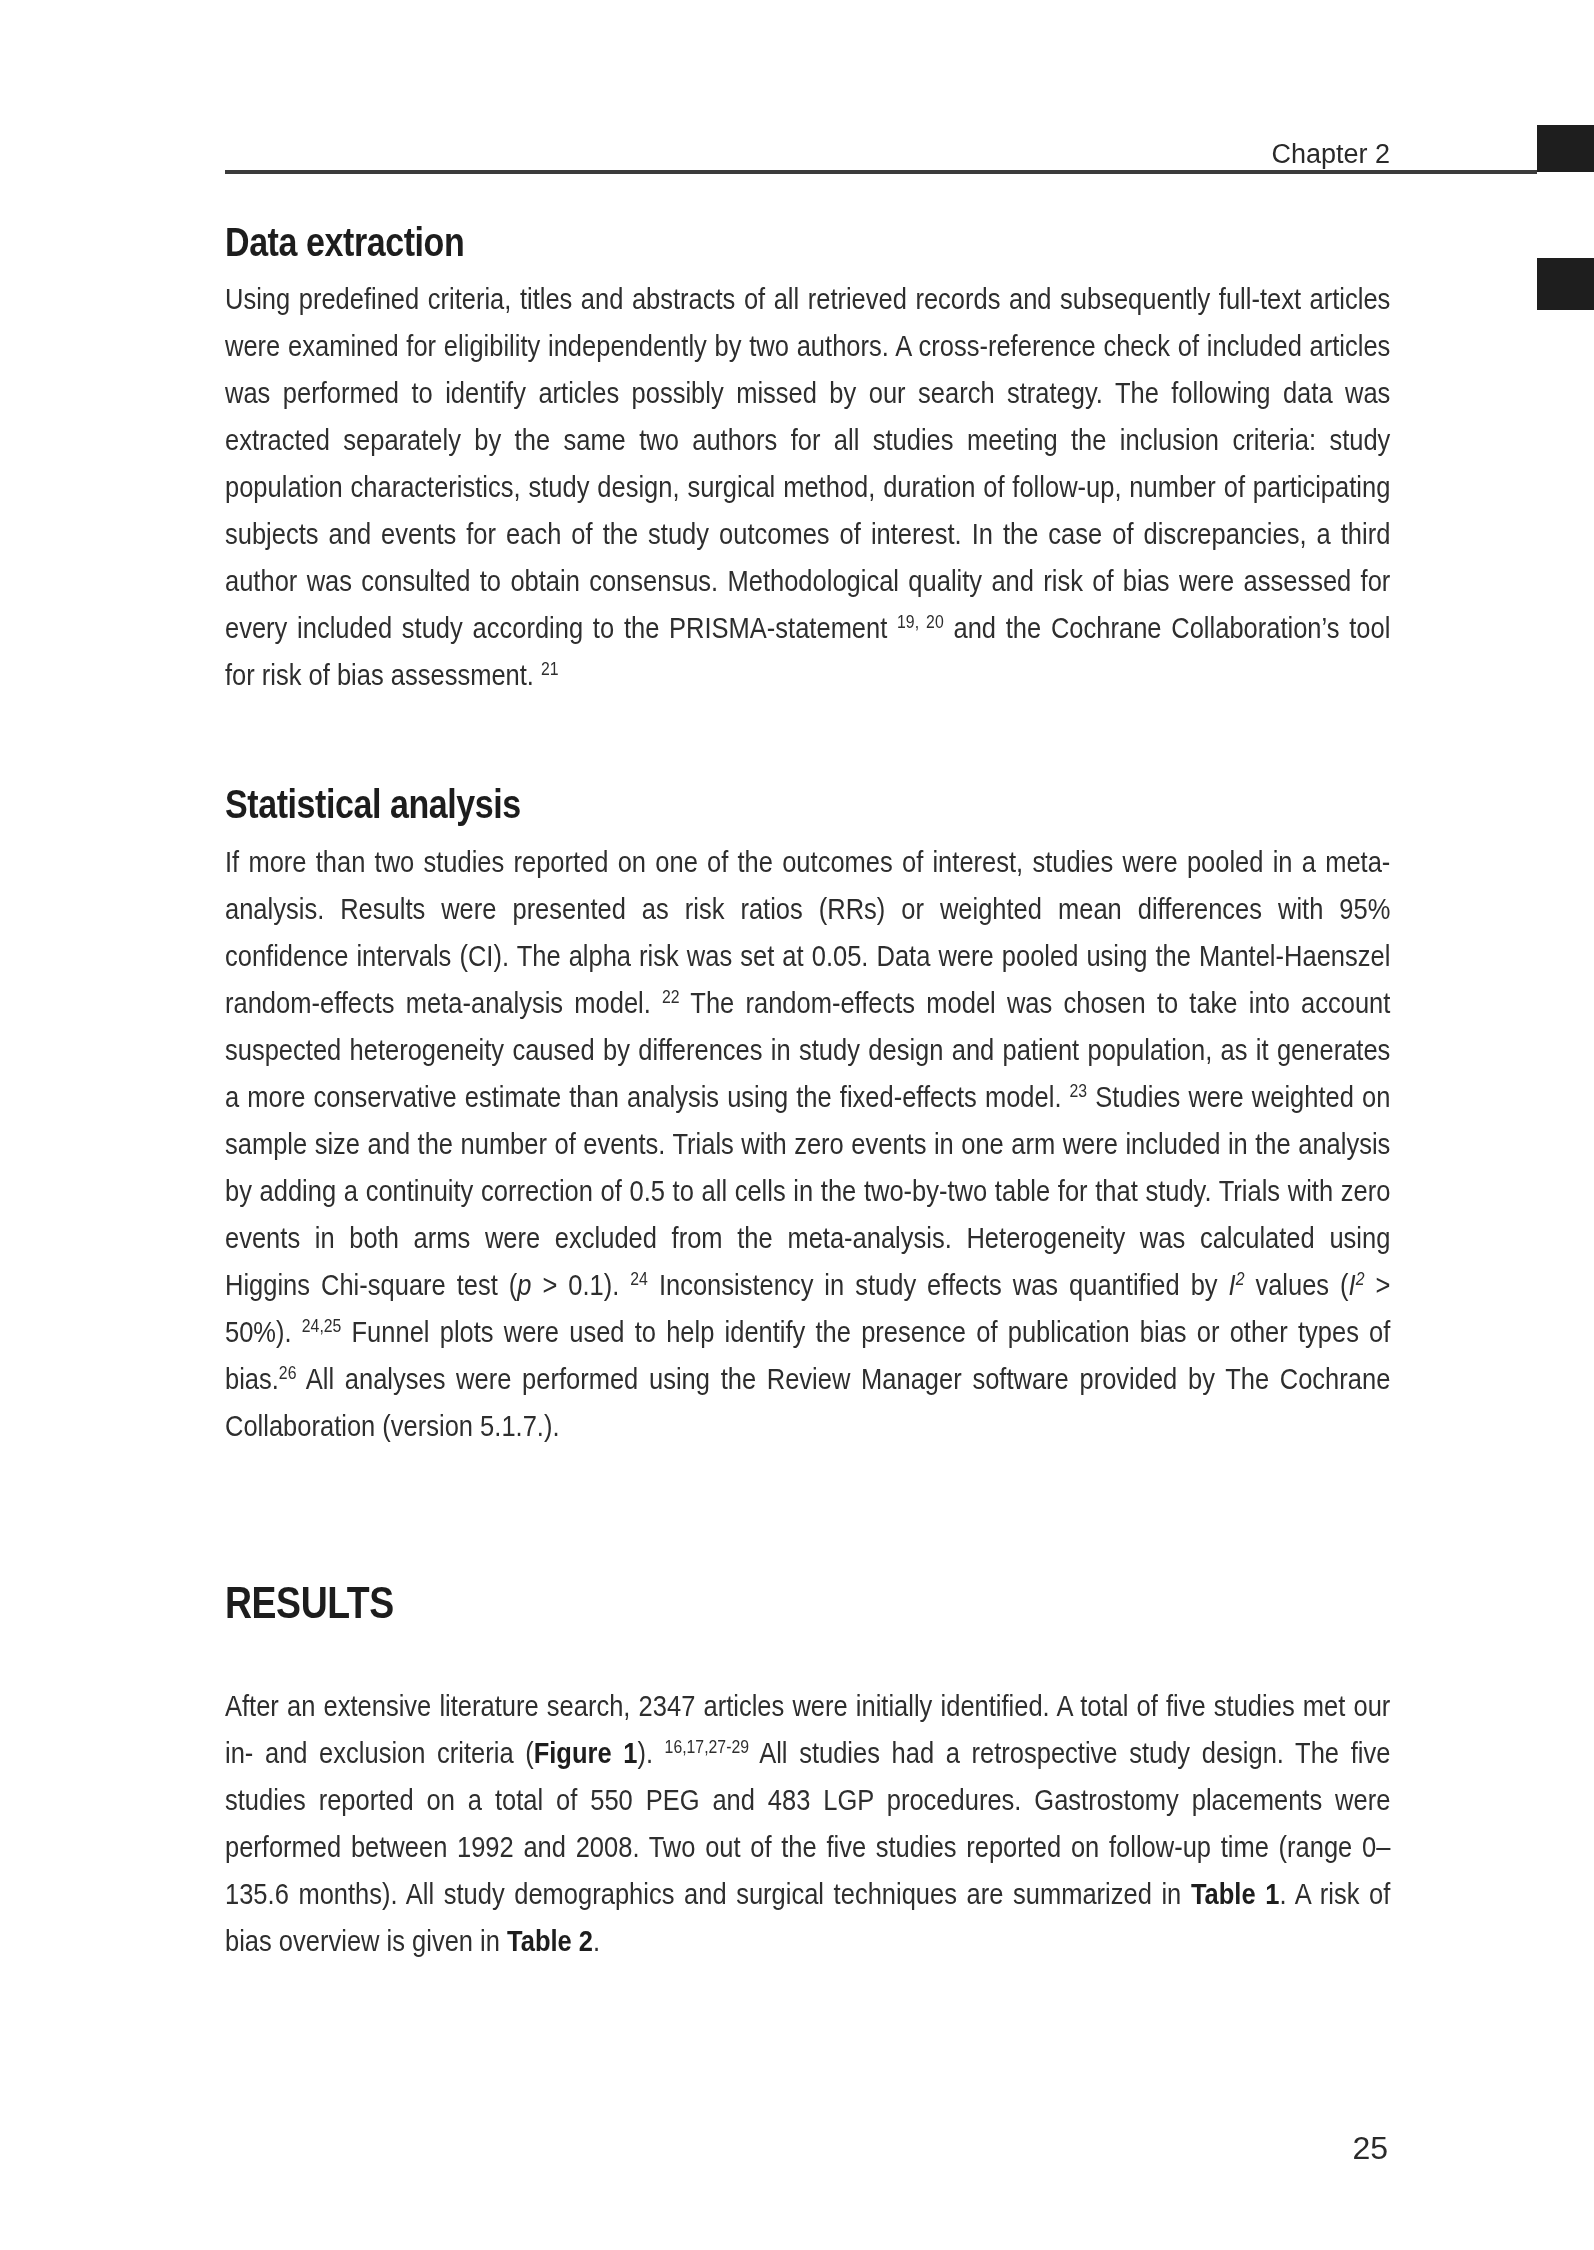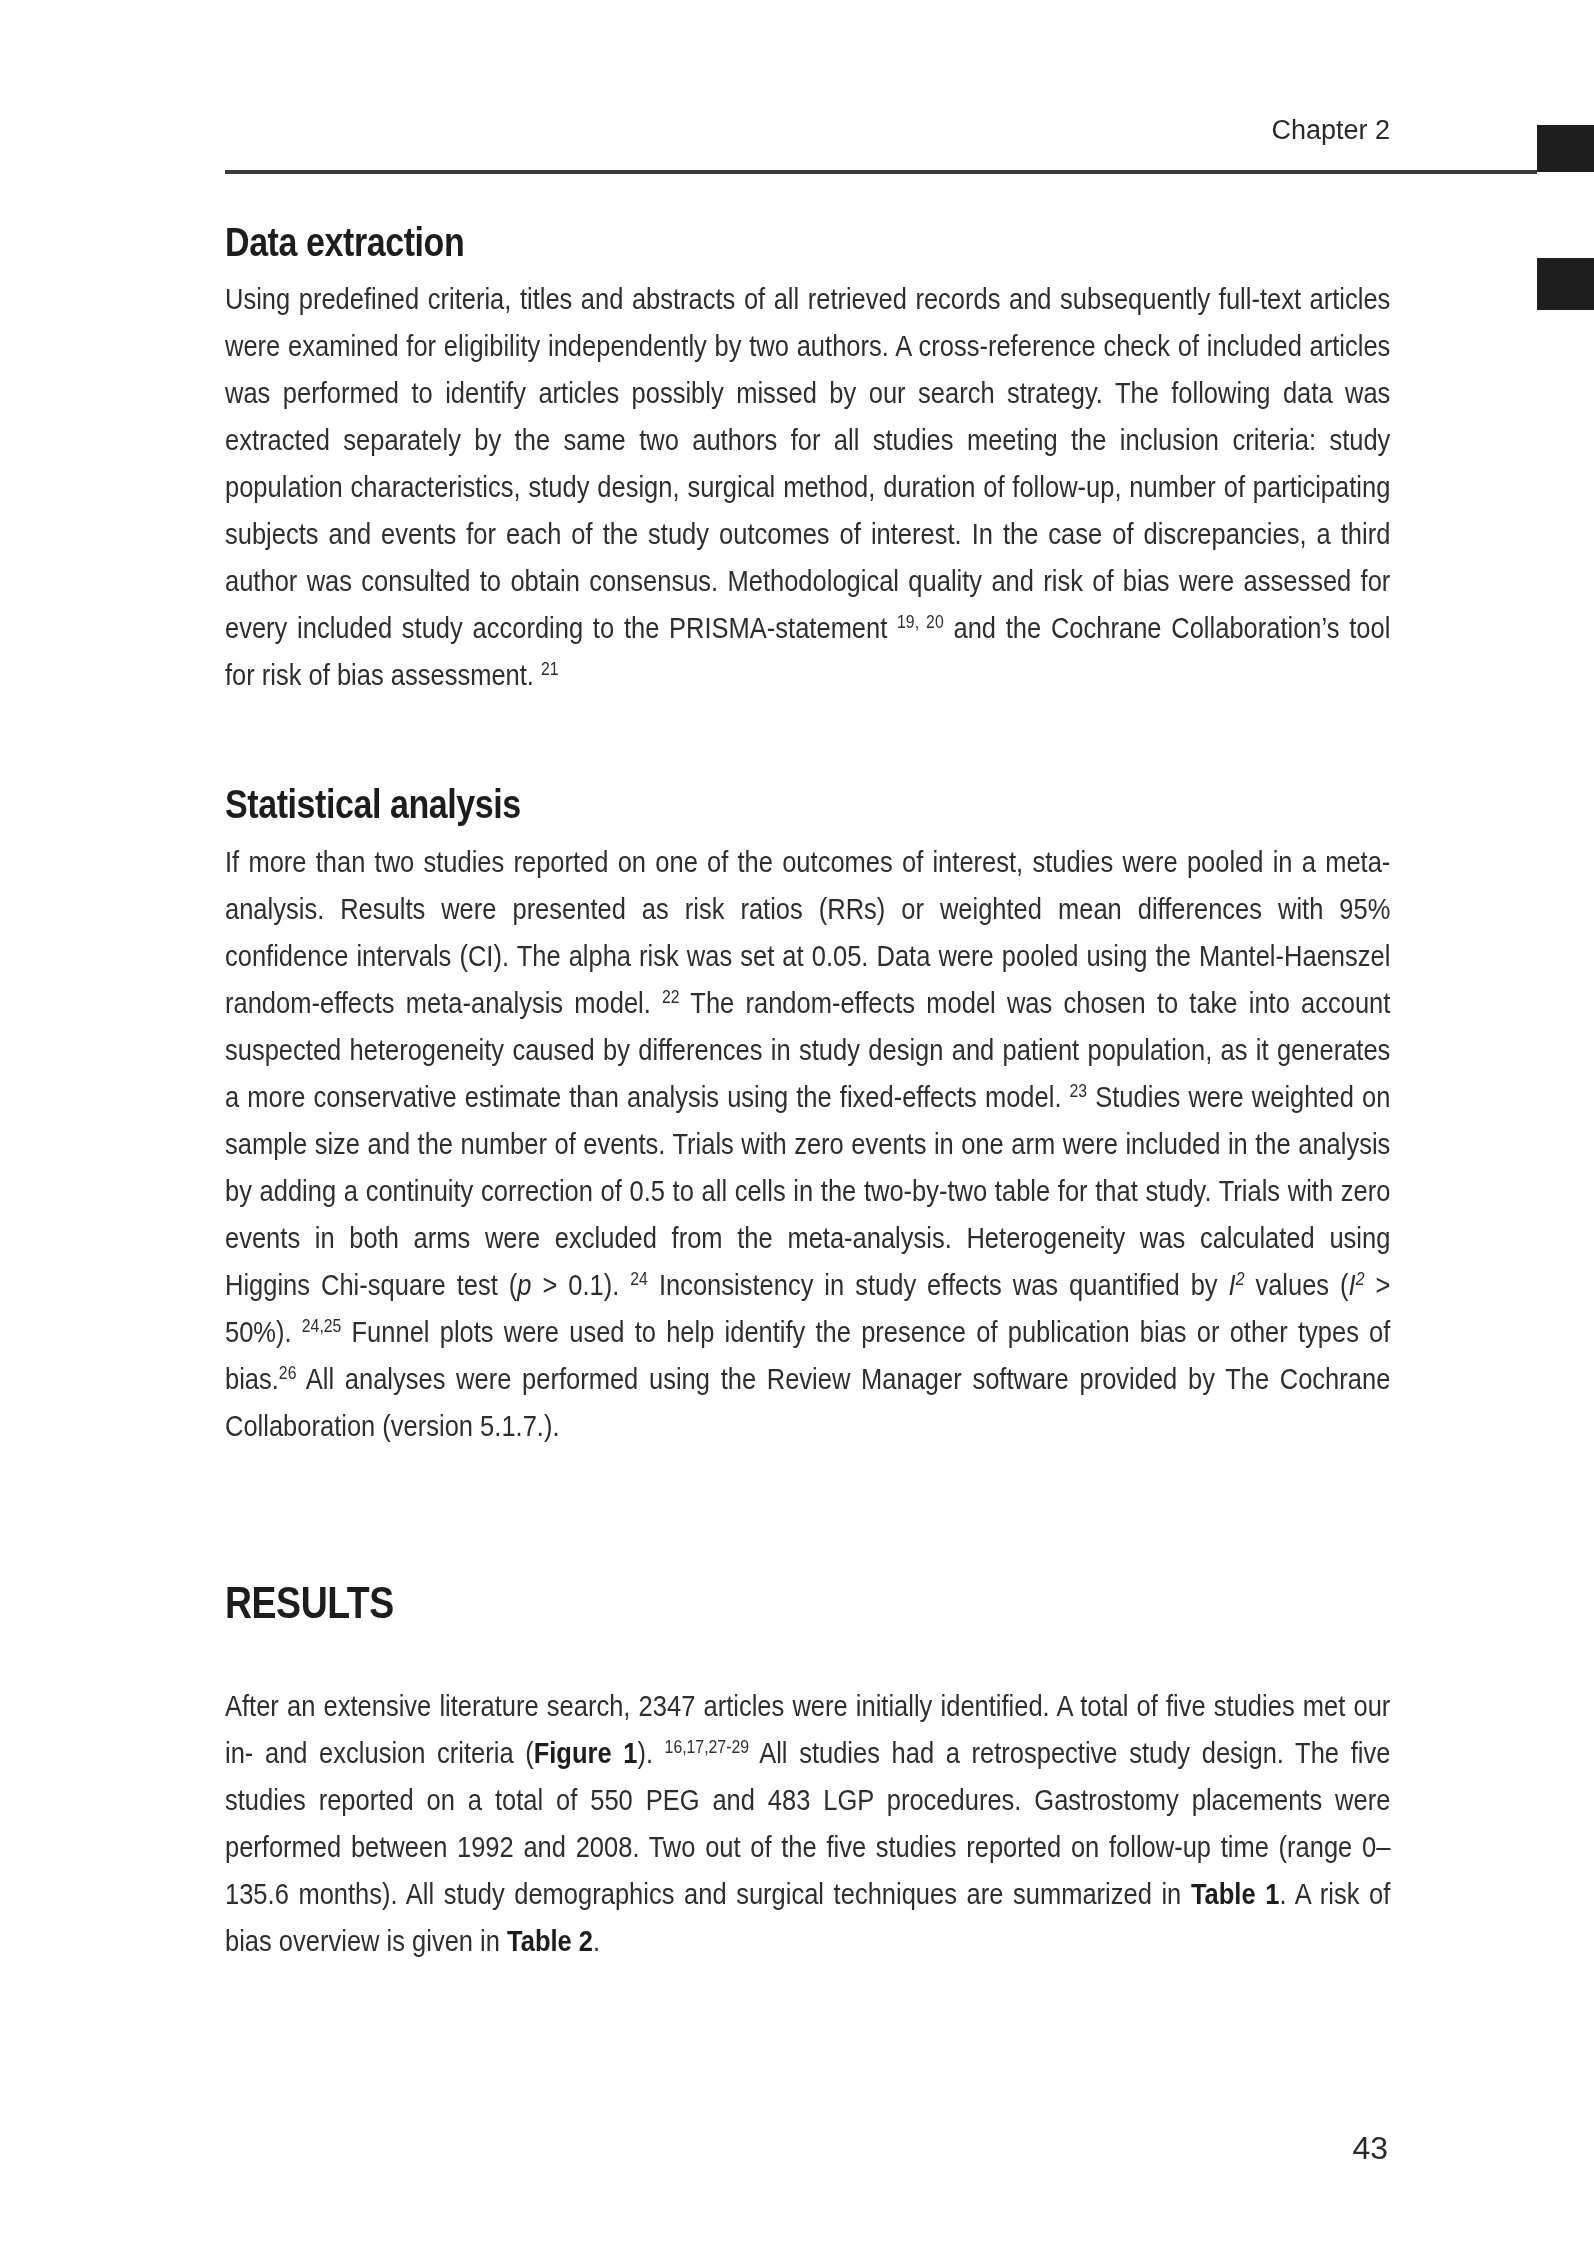--- a/index.html
+++ b/index.html
@@ -9,21 +9,21 @@
     height: 2250px;
     background: #ffffff;
     font-family: "Liberation Sans", sans-serif;
     color: #2b2b2b;
     overflow: hidden;
   }
   .abs { position: absolute; }
 
   
   .chapter-label {
-    top: 114px;
+    top: 138px;
     right: 204px;
     font-size: 27px;
     line-height: 32px;
     color: #2a2a2a;
     letter-spacing: 0;
   }
   .header-rule {
     top: 170px;
     left: 225px;
     width: 1312px;
@@ -121,15 +121,15 @@
   <p class="para abs" id="para-data-extraction"><span>Using predefined criteria, titles and abstracts of all retrieved records and subsequently full-text articles were examined for eligibility independently by two authors. A cross-reference check of included articles was performed to identify articles possibly missed by our search strategy. The following data was extracted separately by the same two authors for all studies meeting the inclusion criteria: study population characteristics, study design, surgical method, duration of follow-up, number of participating subjects and events for each of the study outcomes of interest. In the case of discrepancies, a third author was consulted to obtain consensus. Methodological quality and risk of bias were assessed for every included study according to the PRISMA-statement </span><sup class="sup">19, 20</sup><span> and the Cochrane Collaboration’s tool for risk of bias assessment. </span><sup class="sup">21</sup></p>
 
   <h2 class="section-heading abs" id="heading-statistical-analysis">Statistical analysis</h2>
 
   <p class="para abs" id="para-statistical-analysis"><span>If more than two studies reported on one of the outcomes of interest, studies were pooled in a meta-analysis. Results were presented as risk ratios (RRs) or weighted mean differences with 95% confidence intervals (CI). The alpha risk was set at 0.05. Data were pooled using the Mantel-Haenszel random-effects meta-analysis model. </span><sup class="sup">22</sup><span> The random-effects model was chosen to take into account suspected heterogeneity caused by differences in study design and patient population, as it generates a more conservative estimate than analysis using the fixed-effects model. </span><sup class="sup">23</sup><span> Studies were weighted on sample size and the number of events. Trials with zero events in one arm were included in the analysis by adding a continuity correction of 0.5 to all cells in the two-by-two table for that study. Trials with zero events in both arms were excluded from the meta-analysis. Heterogeneity was calculated using Higgins Chi-square test (</span><span class="i">p</span><span> &gt; 0.1). </span><sup class="sup">24</sup><span> Inconsistency in study effects was quantified by </span><span class="i">I</span><sup class="sup i">2</sup><span> values (</span><span class="i">I</span><sup class="sup i">2</sup><span> &gt; 50%). </span><sup class="sup">24,25</sup><span> Funnel plots were used to help identify the presence of publication bias or other types of bias.</span><sup class="sup">26</sup><span> All analyses were performed using the Review Manager software provided by The Cochrane Collaboration (version 5.1.7.).</span></p>
 
   <h1 class="results-heading abs" id="heading-results">RESULTS</h1>
 
   <p class="para abs" id="para-results"><span>After an extensive literature search, 2347 articles were initially identified. A total of five studies met our in- and exclusion criteria (</span><span class="b">Figure 1</span><span>). </span><sup class="sup">16,17,27-29</sup><span> All studies had a retrospective study design. The five studies reported on a total of 550 PEG and 483 LGP procedures. Gastrostomy placements were performed between 1992 and 2008. Two out of the five studies reported on follow-up time (range 0–135.6 months). All study demographics and surgical techniques are summarized in </span><span class="b">Table 1</span><span>. A risk of bias overview is given in </span><span class="b">Table 2</span><span>.</span></p>
 
-  <span class="page-number abs">43</span>
+  <span class="page-number abs">25</span>
 
 </div>
 
 </body></html>

